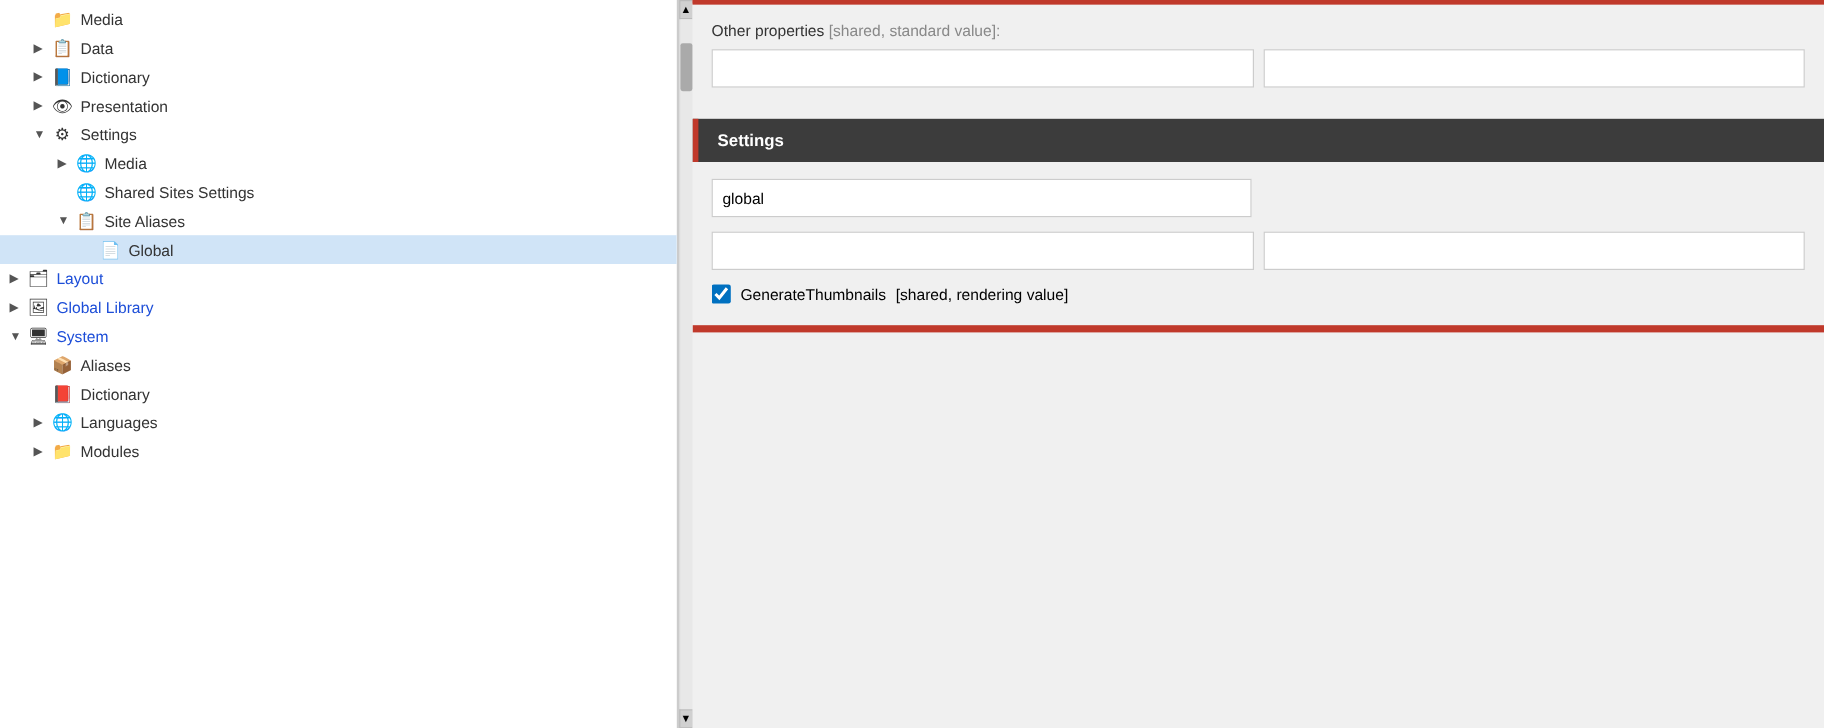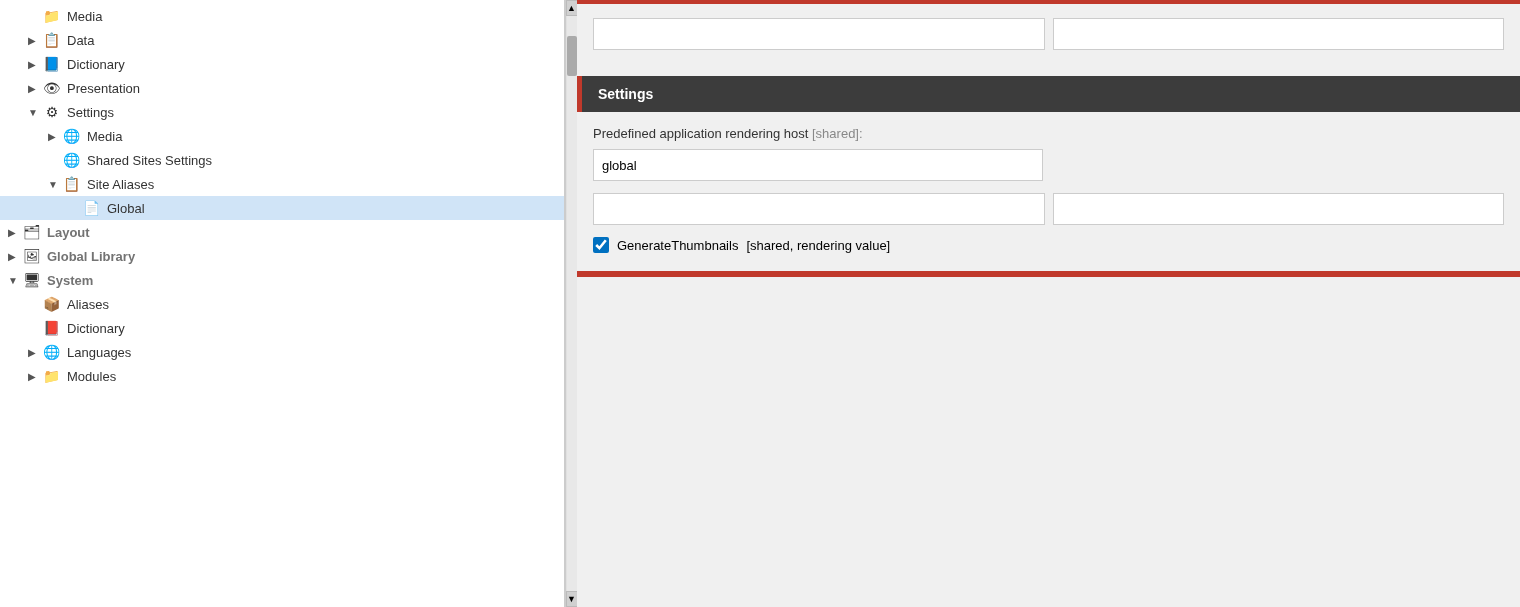--- a/index.html
+++ b/index.html
@@ -51,21 +51,21 @@
       align-items: center;
       justify-content: center;
       font-size: 14px;
       flex-shrink: 0;
     }
 
     .tree-item .label {
       font-size: 13px;
     }
 
-    .label-green { color: #737373; font-weight: bold; }
+    .label-green { color: #1d4ed8; font-weight: normal; }
 
     
     .main-content {
       flex: 1;
       overflow-y: auto;
       background: #f0f0f0;
     }
 
     .section-header {
       background: #3c3c3c;
@@ -276,37 +276,36 @@
     <div class="scroll-thumb"></div>
   </div>
   <div class="scroll-arrow">▼</div>
 </div>
 
 <div class="main-content">
 
   <div class="top-border" style="height:4px; background:#c0392b; margin-bottom:0;"></div>
 
   <div class="content-block">
+    <div class="field-label">
+      <span>Other properties</span>
+      <span class="meta">[shared, standard value]:</span>
+    </div>
     <div class="input-row">
       <input type="text" class="input-field" value="" style="">
       <input type="text" class="input-field" value="" style="">
     </div>
   </div>
 
   <div class="section-header">
     <span>Settings</span>
   </div>
 
   <div class="content-block">
 
-    <div class="field-label">
-      <span>Predefined application rendering host</span>
-      <span class="meta"> </span>
-      <span class="meta">[shared]:</span>
-    </div>
     <input type="text" class="input-field-single" value="global" style="">
 
     <div class="input-row">
       <input type="text" class="input-field" value="" style="">
       <input type="text" class="input-field" value="" style="">
     </div>
 
     <div class="checkbox-row" style="margin-top:6px;">
       <input type="checkbox" checked="" style="">
       <span>GenerateThumbnails</span>

